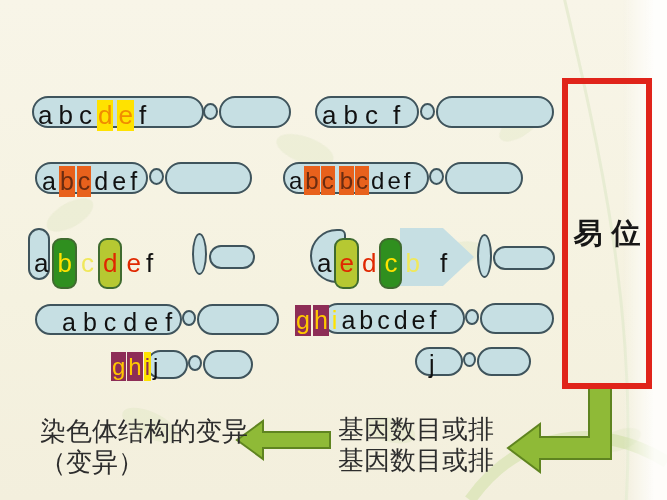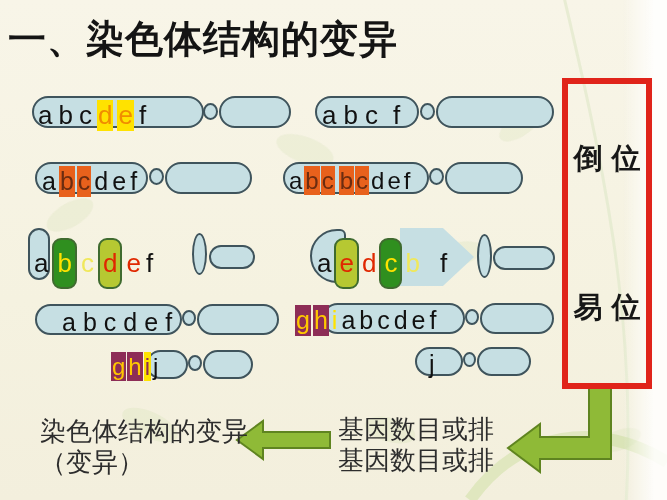--- a/index.html
+++ b/index.html
@@ -67,21 +67,20 @@
       <ellipse cx="305" cy="150" rx="30" ry="13" transform="rotate(20 305 150)"></ellipse>
       <ellipse cx="455" cy="255" rx="28" ry="12" transform="rotate(-15 455 255)"></ellipse>
       <ellipse cx="150" cy="425" rx="30" ry="13" transform="rotate(25 150 425)"></ellipse>
       <ellipse cx="520" cy="125" rx="24" ry="11" transform="rotate(-35 520 125)"></ellipse>
       <ellipse cx="390" cy="430" rx="26" ry="12" transform="rotate(15 390 430)"></ellipse>
       <ellipse cx="620" cy="440" rx="22" ry="10" transform="rotate(-20 620 440)"></ellipse>
     </g>
   </svg>
   <div class="bg-band"></div>
 
-  <div class="title">一、染色体结构的变异</div>
 
   <div id="diagram">
       <div class="part capsule" style="left: 32px; top: 96px; width: 172px; height: 32px;"></div>
       <div class="part ellipse" style="left: 203px; top: 103px; width: 15px; height: 17px;"></div>
       <div class="part capsule" style="left: 219px; top: 96px; width: 72px; height: 32px;"></div>
       <div class="letters" style="left: 37px; top: 100px; font-size: 26px;"><span class="letter" style="color: rgb(17, 17, 17); margin-right: 4px;">a</span><span class="letter" style="color: rgb(17, 17, 17); margin-right: 4px;">b</span><span class="letter" style="color: rgb(17, 17, 17); margin-right: 4px;">c</span><span class="letter" style="color: rgb(240, 140, 0); background: rgb(255, 226, 0); margin-right: 4px;">d</span><span class="letter" style="color: rgb(240, 140, 0); background: rgb(255, 226, 0); margin-right: 4px;">e</span><span class="letter" style="color: rgb(17, 17, 17); margin-right: 4px;">f</span></div>
       <div class="part capsule" style="left: 315px; top: 96px; width: 104px; height: 32px;"></div>
       <div class="part ellipse" style="left: 420px; top: 103px; width: 15px; height: 17px;"></div>
       <div class="part capsule" style="left: 436px; top: 96px; width: 118px; height: 32px;"></div>
       <div class="letters" style="left: 321px; top: 100px; font-size: 26px;"><span class="letter" style="color: rgb(17, 17, 17); margin-right: 5px;">a</span><span class="letter" style="color: rgb(17, 17, 17); margin-right: 5px;">b</span><span class="letter" style="color: rgb(17, 17, 17); margin-right: 5px;">c</span><span class="letter" style="color: rgb(17, 17, 17); margin-right: 5px; margin-left: 8px;">f</span></div>
@@ -114,21 +113,20 @@
       <div class="part ellipse" style="left: 465px; top: 309px; width: 14px; height: 16px;"></div>
       <div class="part capsule" style="left: 480px; top: 303px; width: 74px; height: 31px;"></div>
       <div class="letters" style="left: 295px; top: 305px; font-size: 25px;"><span class="letter" style="color: rgb(255, 200, 0); background: rgb(141, 45, 86); margin-right: 2px;">g</span><span class="letter" style="color: rgb(255, 200, 0); background: rgb(141, 45, 86); margin-right: 2px;">h</span><span class="letter" style="color: rgb(255, 226, 0); margin-right: 2px;">i</span><span class="letter" style="color: rgb(17, 17, 17); margin-right: 2px;">a</span><span class="letter" style="color: rgb(17, 17, 17); margin-right: 2px;">b</span><span class="letter" style="color: rgb(17, 17, 17); margin-right: 2px;">c</span><span class="letter" style="color: rgb(17, 17, 17); margin-right: 2px;">d</span><span class="letter" style="color: rgb(17, 17, 17); margin-right: 2px;">e</span><span class="letter" style="color: rgb(17, 17, 17); margin-right: 2px;">f</span></div>
       <div class="part capsule" style="left: 415px; top: 347px; width: 48px; height: 29px;"></div>
       <div class="part ellipse" style="left: 463px; top: 352px; width: 13px; height: 15px;"></div>
       <div class="part capsule" style="left: 477px; top: 347px; width: 54px; height: 29px;"></div>
       <div class="letters" style="left: 428px; top: 349px; font-size: 25px;"><span class="letter" style="color: rgb(17, 17, 17); margin-right: 0px;">j</span></div>
     </div>
 
   <div class="legend">
-    <div class="legend-item">倒位</div>
     <div class="legend-item">易位</div>
   </div>
 
   <svg class="arrows" width="667" height="500" viewBox="0 0 667 500">
     <polygon points="589,386 611,386 611,459 540,459 540,472 508,448 540,424 540,437 589,437" stroke-width="2" fill="#8fba37" stroke="#5f8420"></polygon>
     <polygon points="330,432 263,432 263,421 237,440 263,459 263,448 330,448" stroke-width="2" fill="#8fba37" stroke="#5f8420"></polygon>
   </svg>
 
   <div class="caption left">
     <div>染色体结构的变异</div>

